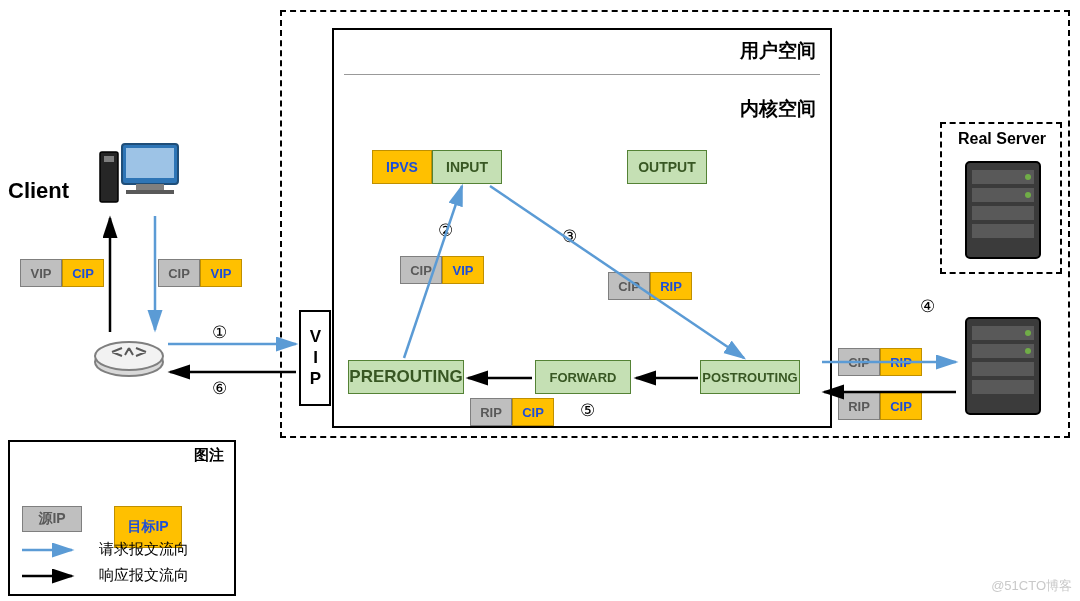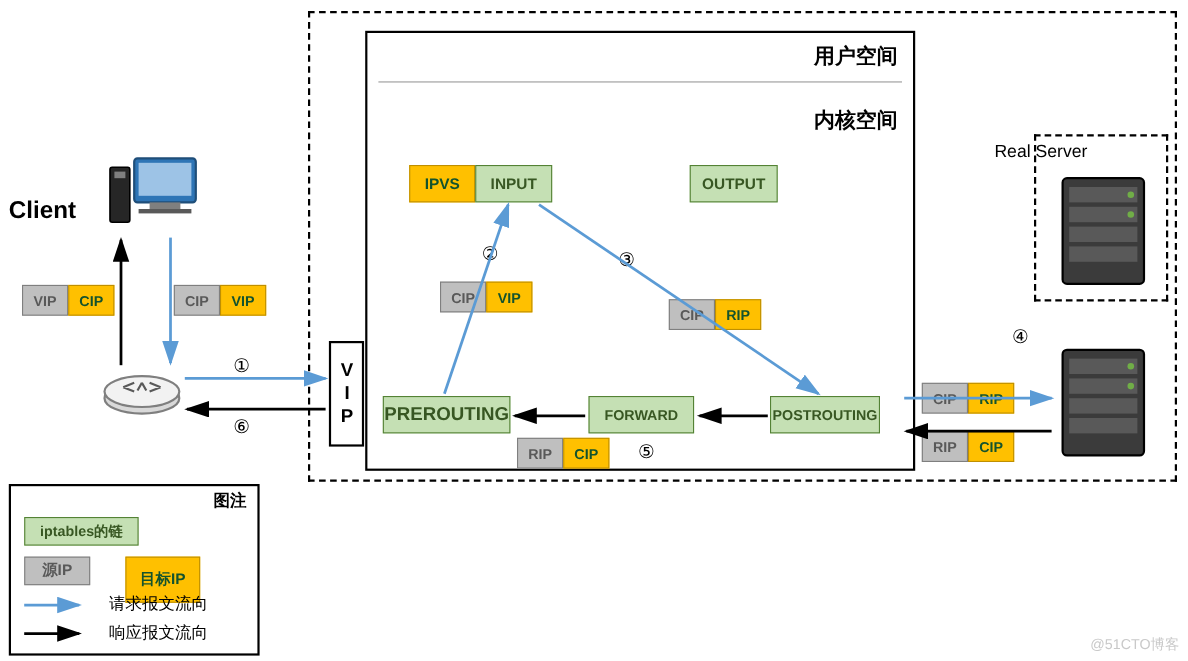--- a/index.html
+++ b/index.html
@@ -1,19 +1,19 @@
 <!DOCTYPE html>
 <html><head>
 <meta charset="utf-8">
 <style>
   * { box-sizing: border-box; margin: 0; padding: 0; }
   body { width: 1080px; height: 601px; font-family: "Microsoft YaHei", Arial, sans-serif; background: #fff; position: relative; font-size: 14px; }
   .abs { position: absolute; }
   .box-green { background: #c5e0b4; border: 1.5px solid #548235; color: #385723; font-weight: 600; text-align: center; display: flex; align-items: center; justify-content: center; }
-  .box-orange { background: #ffc000; border: 1.5px solid #bf8f00; color: #14532d; font-weight: 600; text-align: center; display: flex; align-items: center; justify-content: center; }
+  .box-orange { background: #ffc000; border: 1.5px solid #bf8f00; color: #1d4ed8; font-weight: 600; text-align: center; display: flex; align-items: center; justify-content: center; }
   .box-gray { background: #bfbfbf; border: 1.5px solid #7f7f7f; color: #595959; font-weight: 600; text-align: center; display: flex; align-items: center; justify-content: center; }
   .dashbox { border: 2px dashed #000; }
   .label-title { font-size: 19px; font-weight: 700; }
   .client-lbl { font-size: 22px; font-weight: 700; }
   .circled { font-size: 17px; }
   .legend { font-size: 15px; padding-left: 17px; }
   .ipsmall { font-size: 13px; }
   .watermark { color: #c9c9c9; font-size: 13px; }
   .vip-vert { writing-mode: vertical-rl; text-orientation: upright; font-weight:700; font-size:17px; letter-spacing:2px;}
   svg.connector { position: absolute; top:0; left:0; pointer-events:none; }
@@ -100,21 +100,21 @@
   </div>
 
 <div class="abs" style="left:92px; top:332px; width:74px; height:48px;">
   <svg viewBox="0 0 74 48" width="74" height="48">
     <ellipse cx="37" cy="30" rx="34" ry="14" fill="#d9d9d9" stroke="#7f7f7f" stroke-width="2"></ellipse>
     <ellipse cx="37" cy="24" rx="34" ry="14" fill="#f2f2f2" stroke="#7f7f7f" stroke-width="2"></ellipse>
     <path d="M20 20 l10 -4 M20 20 l10 4 M54 20 l-10 -4 M54 20 l-10 4 M37 16 l-4 7 M37 16 l4 7" stroke="#595959" stroke-width="2" fill="none"></path>
   </svg>
 </div>
 
-<div class="abs" style="left:904px; top:130px; font-size:16px; font-weight:400;"><span>Real Server</span></div>
+<div class="abs" style="left:958px; top:130px; font-size:16px; font-weight:700;"><span>Real Server</span></div>
 <div class="abs dashbox" style="left:940px; top:122px; width:122px; height:152px;"></div>
 <div class="abs" style="left:960px; top:158px; width:86px; height:106px;">
   <svg viewBox="0 0 86 106" width="86" height="106">
     <rect x="6" y="4" width="74" height="96" rx="4" fill="#3b3b3b" stroke="#000" stroke-width="2"></rect>
     <rect x="12" y="12" width="62" height="14" fill="#595959"></rect>
       <rect x="12" y="30" width="62" height="14" fill="#595959"></rect>
     <rect x="12" y="48" width="62" height="14" fill="#595959"></rect>
       <rect x="12" y="66" width="62" height="14" fill="#595959"></rect>
     <circle cx="68" cy="19" r="3" fill="#70ad47"></circle>
       <circle cx="68" cy="37" r="3" fill="#70ad47"></circle>
@@ -176,23 +176,20 @@
 
   <line x1="956" y1="392" x2="824" y2="392" stroke="#000" stroke-width="2.5" marker-end="url(#ak)"></line>
 
   <line x1="698" y1="378" x2="636" y2="378" stroke="#000" stroke-width="2.5" marker-end="url(#ak)"></line>
 
   <line x1="532" y1="378" x2="468" y2="378" stroke="#000" stroke-width="2.5" marker-end="url(#ak)"></line>
 </svg>
 
 <div class="abs" style="left:8px; top:440px; width:228px; height:156px; border:2px solid #000;">
   <div class="abs legend" style="right:10px; top:4px; font-weight:600;">图注</div>
-  <div class="abs box-green" style="left:12px; top:28px; width:104px; height:26px; font-size:13px;">
-      <span>iptables的链</span>
-    </div>
   <div class="abs box-gray" style="left:12px; top:64px; width:60px; height:26px;">
       <span>源IP</span>
     </div>
   <div class="abs box-orange" style="left:104px; top:64px; width:68px; height:42px;">
       <span>目标IP</span>
     </div>
   <svg class="abs" style="left:10px; top:100px;" width="58" height="16">
       <defs>
         <marker id="lab" markerWidth="10" markerHeight="10" refX="8" refY="3" orient="auto">
           <path d="M0,0 L9,3 L0,6 Z" fill="#5b9bd5"></path>

